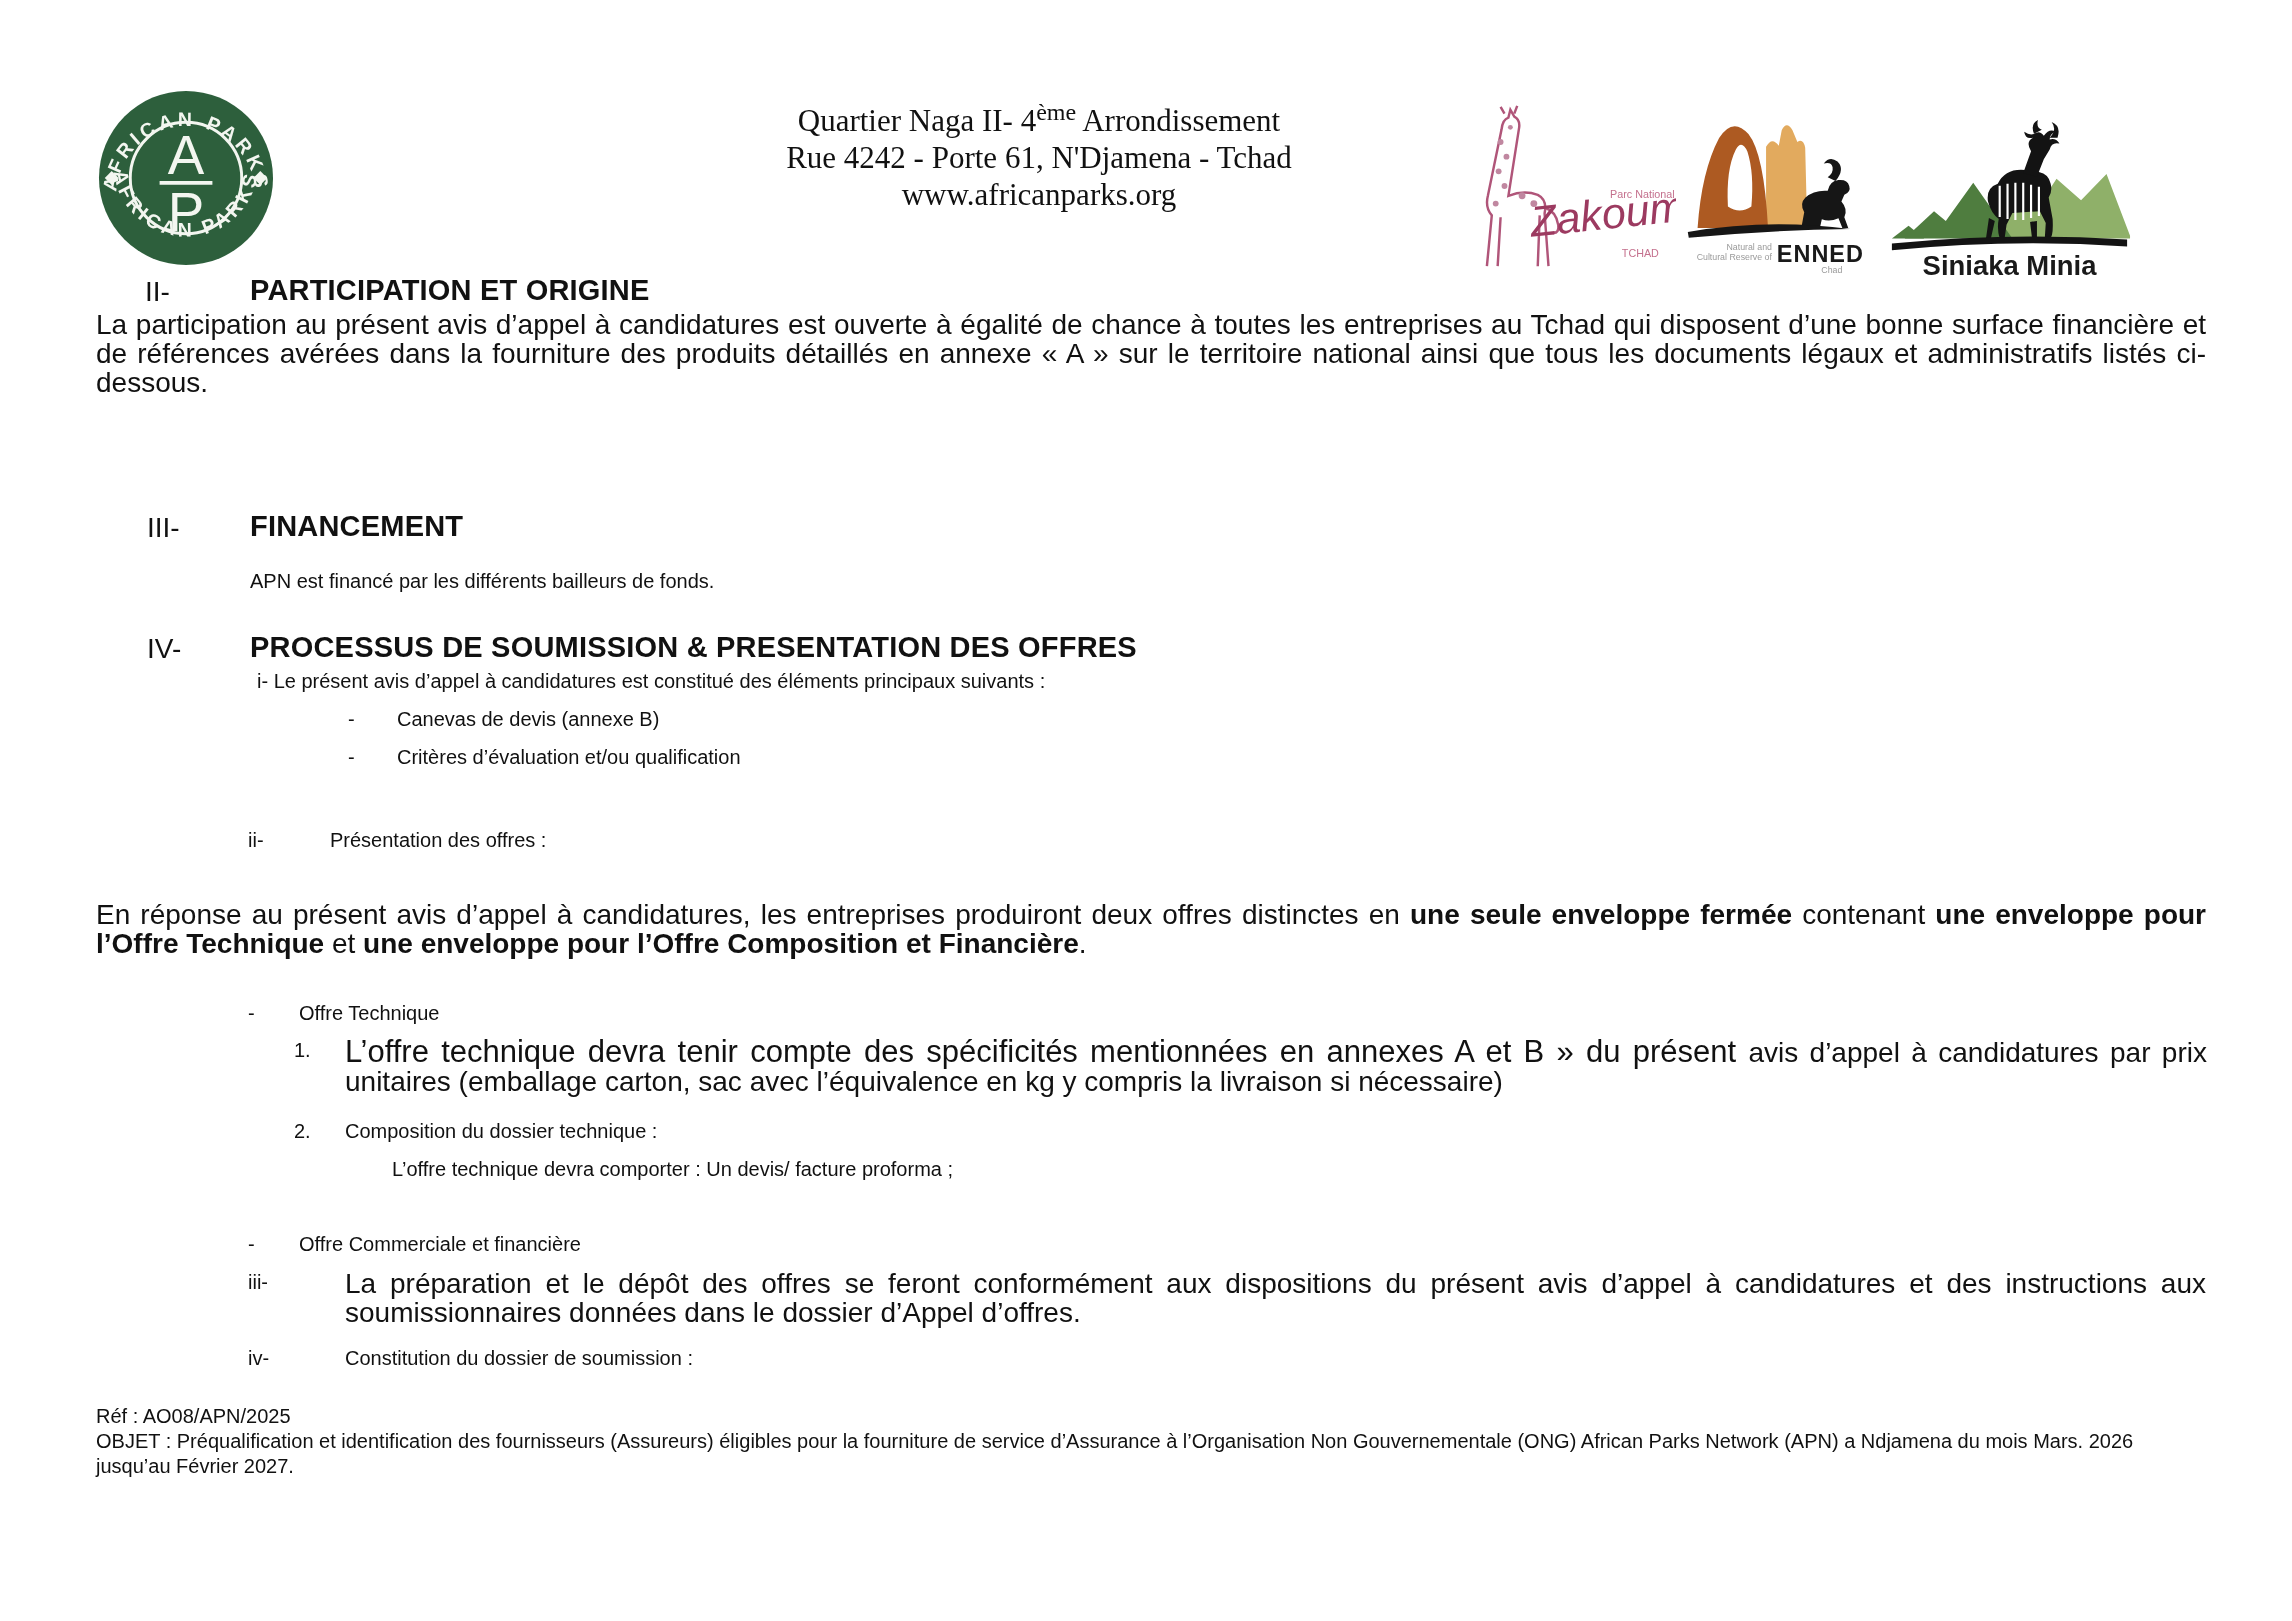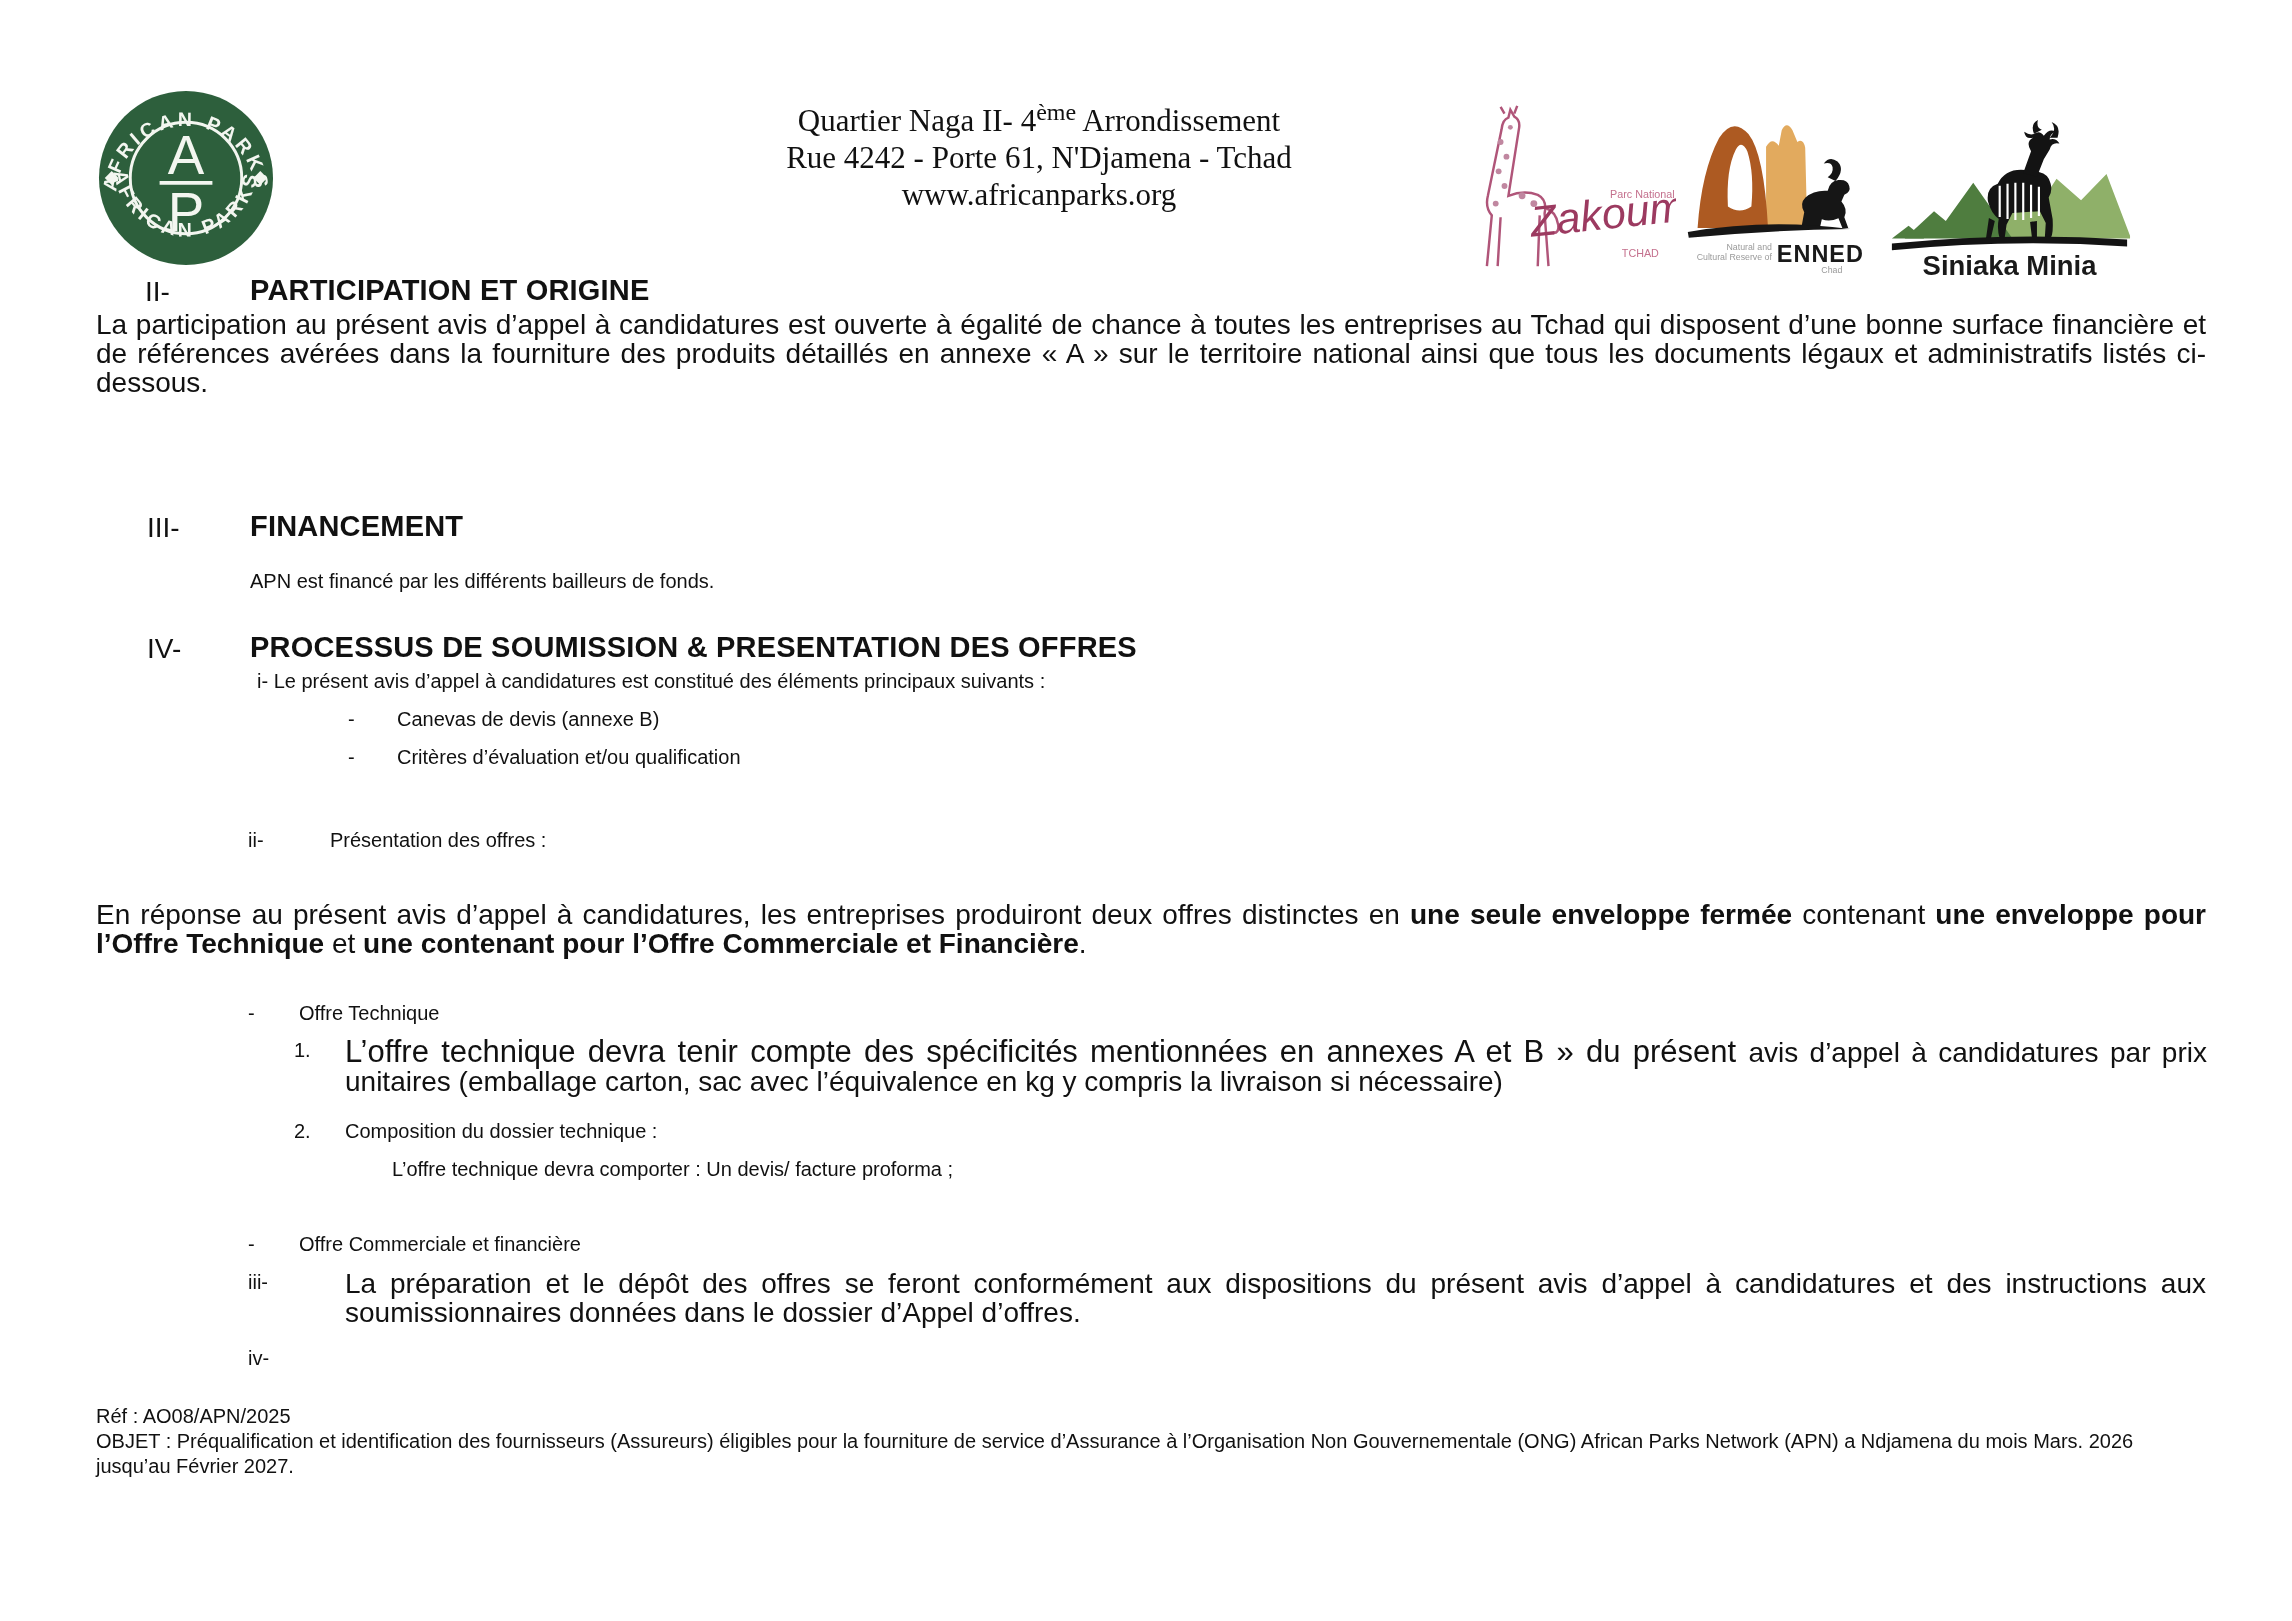--- a/index.html
+++ b/index.html
@@ -119,37 +119,38 @@
   <div class="abs line" style="left:257px;top:670px;">i- Le présent avis d’appel à candidatures est constitué des éléments principaux suivants :</div>
 
   <span class="abs line" style="left:348px;top:708px;">-</span>
   <span class="abs line" style="left:397px;top:708px;">Canevas de devis (annexe B)</span>
   <span class="abs line" style="left:348px;top:746px;">-</span>
   <span class="abs line" style="left:397px;top:746px;">Critères d’évaluation et/ou qualification</span>
 
   <span class="abs line" style="left:248px;top:829px;">ii-</span>
   <span class="abs line" style="left:330px;top:829px;">Présentation des offres :</span>
 
-  <div class="abs para" style="left:96px;top:900px;width:2110px;"><span>En réponse au présent avis d’appel à candidatures, les entreprises produiront deux offres distinctes en </span><b>une seule enveloppe fermée</b><span> contenant </span><b>une enveloppe pour l’Offre Technique</b><span> et </span><b>une contenant pour l’Offre Commerciale et Financière</b><span>.</span></div>
+  <div class="abs para" style="left:96px;top:900px;width:2110px;"><span>En réponse au présent avis d’appel à candidatures, les entreprises produiront deux offres distinctes en </span><b>une seule enveloppe fermée</b><span> contenant </span><b>une enveloppe pour l’Offre Technique</b><span> et </span><b>une enveloppe pour l’Offre Composition et Financière</b><span>.</span></div>
 
   <span class="abs line" style="left:248px;top:1002px;">-</span>
   <span class="abs line" style="left:299px;top:1002px;">Offre Technique</span>
 
   <span class="abs line" style="left:294px;top:1039px;">1.</span>
   <div class="abs para" style="left:345px;top:1037px;width:1862px;"><span class="big">L’offre technique devra tenir compte des spécificités mentionnées en annexes A et B » du présent </span><span>avis d’appel à candidatures par prix unitaires (emballage carton, sac avec l’équivalence en kg y compris la livraison si nécessaire)</span></div>
 
   <span class="abs line" style="left:294px;top:1120px;">2.</span>
   <span class="abs line" style="left:345px;top:1120px;">Composition du dossier technique :</span>
   <div class="abs line" style="left:392px;top:1158px;">L’offre technique devra comporter : Un devis/ facture proforma ;</div>
 
   <span class="abs line" style="left:248px;top:1233px;">-</span>
   <span class="abs line" style="left:299px;top:1233px;">Offre Commerciale et financière</span>
 
   <span class="abs line" style="left:248px;top:1271px;">iii-</span>
   <div class="abs para" style="left:345px;top:1269px;width:1861px;">La préparation et le dépôt des offres se feront conformément aux dispositions du présent avis d’appel à candidatures et des instructions aux soumissionnaires données dans le dossier d’Appel d’offres.</div>
 
   <span class="abs line" style="left:248px;top:1347px;">iv-</span>
+  <span class="abs line" style="left:345px;top:1347px;">Constitution du dossier de soumission :</span>
 
   <div class="abs small-footer" style="left:96px;top:1404px;">Réf : AO08/APN/2025</div>
   <div class="abs small-footer" style="left:96px;top:1429px;width:2115px;">OBJET : Préqualification et identification des fournisseurs (Assureurs) éligibles pour la fourniture de service d’Assurance à l’Organisation Non Gouvernementale (ONG) African Parks Network (APN) a Ndjamena du mois Mars. 2026 jusqu’au Février 2027.</div>
 
 </div>
 
 
 </body></html>

